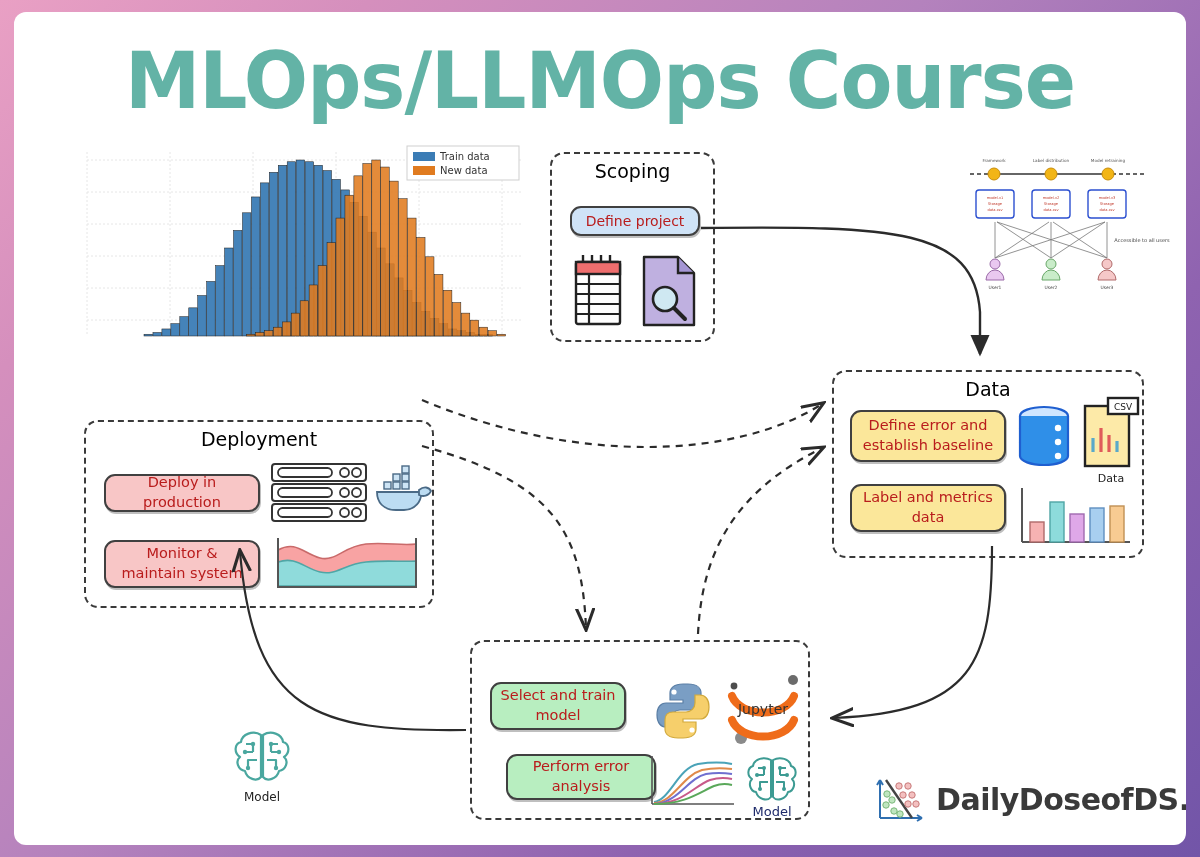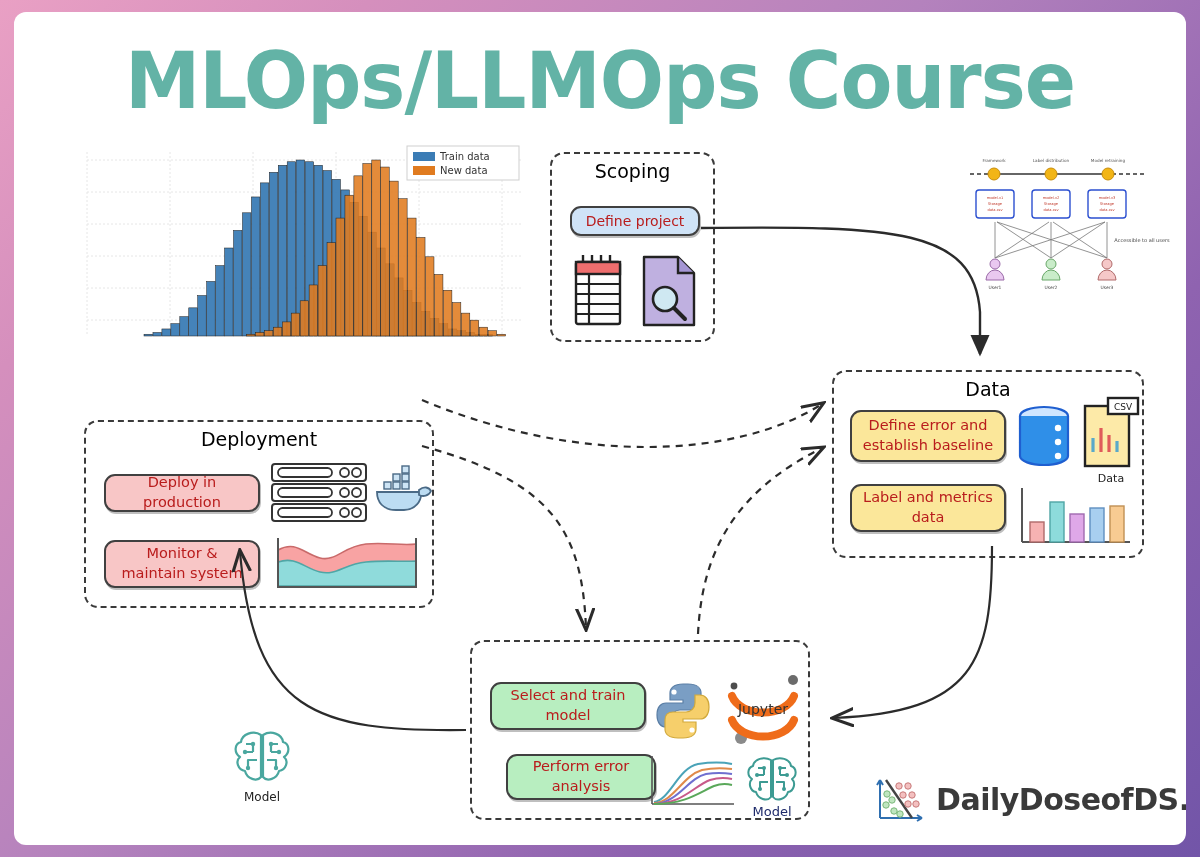--- a/index.html
+++ b/index.html
@@ -208,21 +208,21 @@
       <line x1="6" y1="58" x2="114" y2="58" stroke="#555" stroke-width="2"></line>
       <rect x="14" y="38" width="14" height="20" fill="#f6b2b2" stroke="#b06a6a" stroke-width="1.4"></rect>
       <rect x="34" y="18" width="14" height="40" fill="#8ddbdb" stroke="#4fa5a5" stroke-width="1.4"></rect>
       <rect x="54" y="30" width="14" height="28" fill="#dfa8e8" stroke="#a06ab0" stroke-width="1.4"></rect>
       <rect x="74" y="24" width="14" height="34" fill="#a8cff0" stroke="#5f8fc0" stroke-width="1.4"></rect>
       <rect x="94" y="22" width="14" height="36" fill="#f8cb92" stroke="#c09055" stroke-width="1.4"></rect>
     </svg>
   </div>
 
   <div class="stage" style="left:456px;top:628px;width:340px;height:180px;">
-    <div class="card green" style="left:18px;top:40px;width:156px;height:48px;">Select and train model</div>
+    <div class="card green" style="left:18px;top:40px;width:136px;height:48px;">Select and train model</div>
     <div class="card green" style="left:34px;top:112px;width:150px;height:46px;">Perform error analysis</div>
 
     <svg style="position:absolute;left:180px;top:38px;" width="62" height="62">
       <path d="M31 4c-9 0-13 4-13 9v7h13v3H14c-5 0-9 4-9 12s4 12 9 12h5v-8c0-5 4-9 9-9h13c5 0 8-3 8-8V13c0-5-4-9-13-9z" fill="#7a9ec4" stroke="#5b7fa6" stroke-width="1.2"></path>
       <circle cx="22" cy="12" r="2.6" fill="#fff"></circle>
       <path d="M31 58c9 0 13-4 13-9v-7H31v-3h17c5 0 9-4 9-12s-4-12-9-12h-5v8c0 5-4 9-9 9H21c-5 0-8 3-8 8v9c0 5 4 9 13 9z" fill="#f6cf6b" stroke="#d1a93c" stroke-width="1.2"></path>
       <circle cx="40" cy="50" r="2.6" fill="#fff"></circle>
     </svg>
 
     <svg style="position:absolute;left:250px;top:30px;" width="82" height="78">

